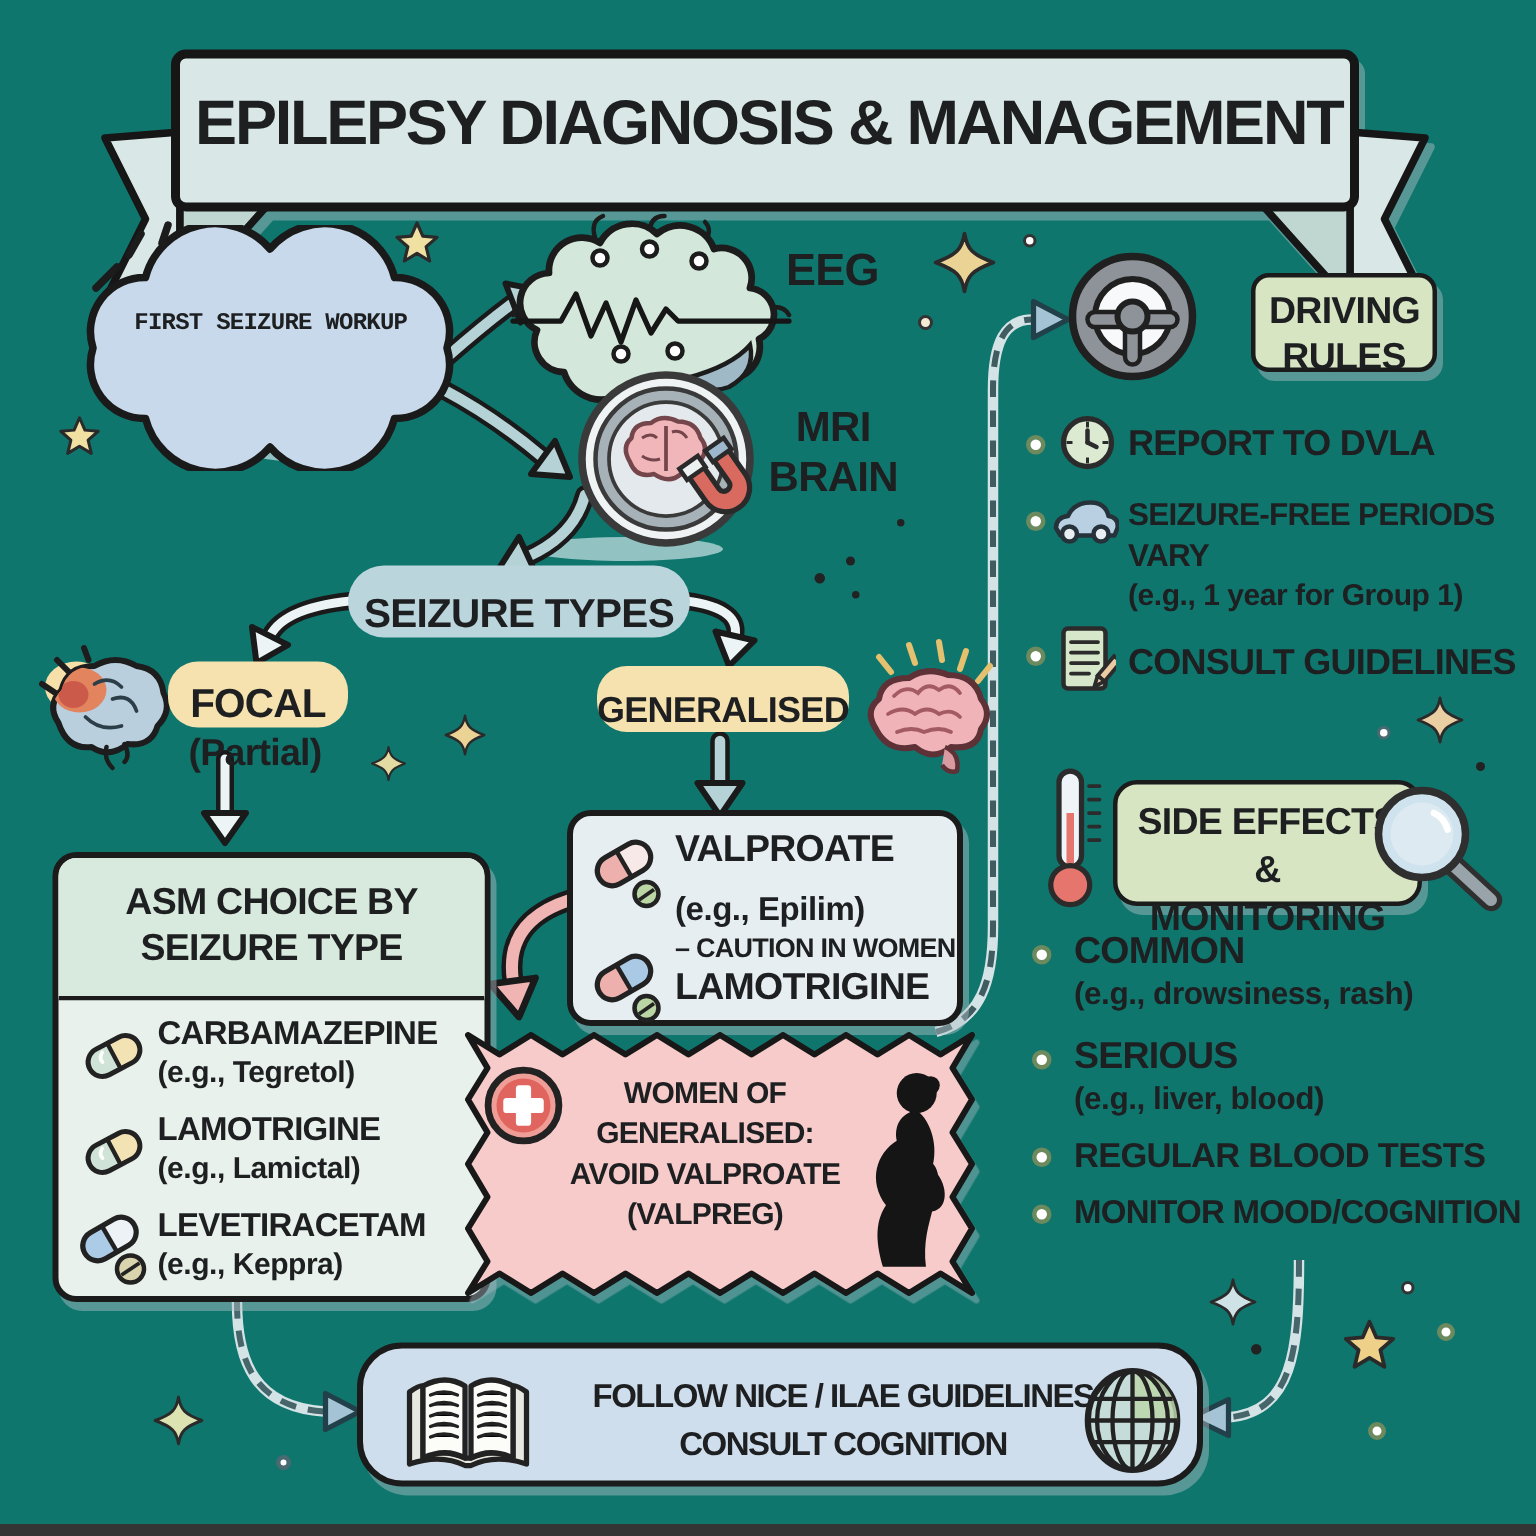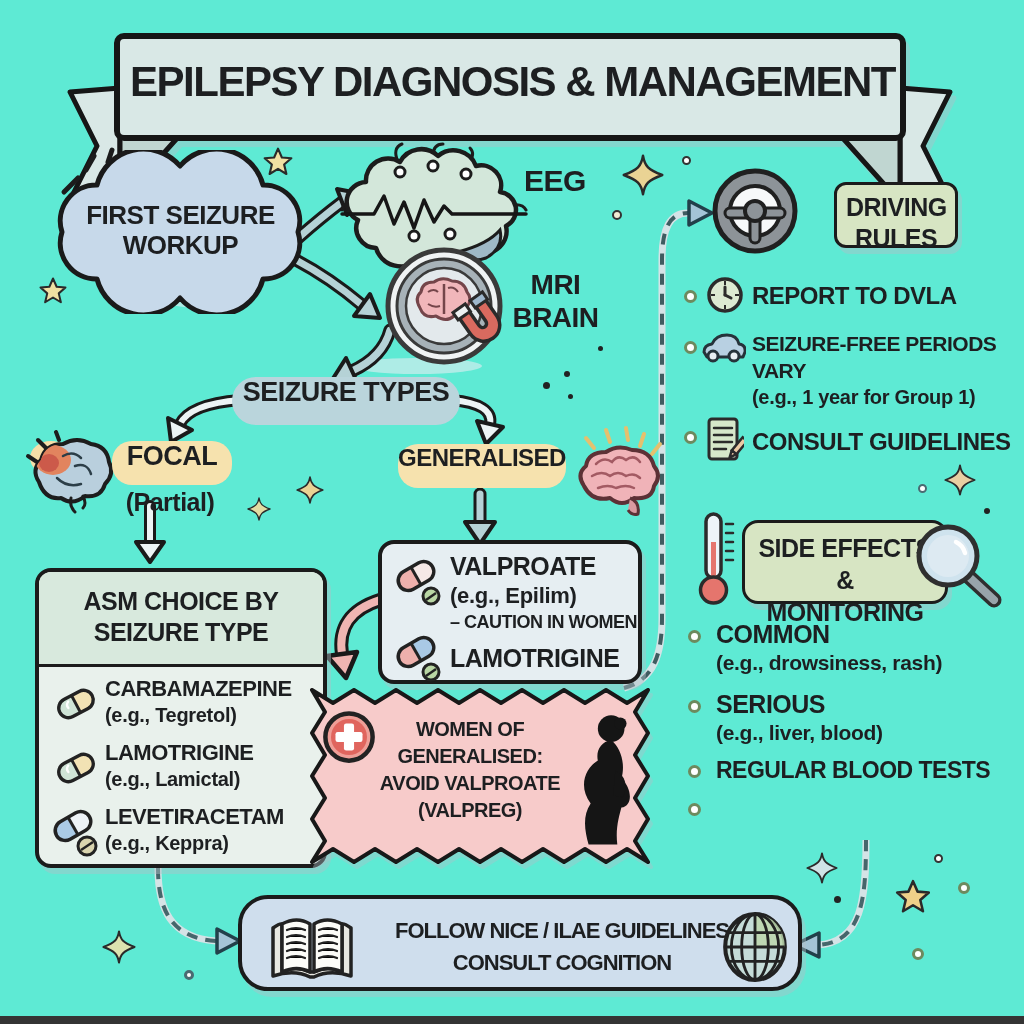--- a/index.html
+++ b/index.html
@@ -1,22 +1,22 @@
 <!DOCTYPE html>
 <html style="--banner-fill: #d9e8e6; --cloud-fill: #c7d9ea; --pill-blue: #bad5dc; --pill-yellow: #f6e2ae; --green-box: #d7e5c3; --mint-header: #d8e9dd; --mint-body: #e9f1ec; --blue-box: #e6eef2; --footer-box: #cfdeed; --warning-fill: #f7cbca; --arrow-teal: #b5d2d6; --arrow-pink: #f0b5b2;"><head>
 <meta charset="utf-8">
 <style>
   html,body{margin:0;padding:0;background:#ffffff;}
-  .canvas{position:relative;width:1024px;height:1024px;background:#5eead4;overflow:hidden;
+  .canvas{position:relative;width:1024px;height:1024px;background:#0f766e;overflow:hidden;
           font-family:"Liberation Sans","DejaVu Sans",sans-serif;font-weight:700;color:#1d1f21;letter-spacing:-0.5px;}
   .abs{position:absolute;}
   .ctr{text-align:center;}
   .shadowed{filter:drop-shadow(4px 6px 0 rgba(175,192,200,.45));}
   .box-shadow{box-shadow:4px 6px 0 rgba(175,192,200,.45);}
-  .pill{border-radius:24px;display:flex;align-items:flex-start;justify-content:center;}
+  .pill{border-radius:24px;display:flex;align-items:flex-end;justify-content:center;}
   .pill-blue{background:var(--pill-blue,#bad5dc);}
   .pill-yellow{background:var(--pill-yellow,#f6e2ae);border-radius:20px;}
   .greenbox{background:var(--green-box,#d7e5c3);border:3.5px solid #1b1b1b;border-radius:12px;}
   .outline-box{border:4px solid #1b1b1b;border-radius:16px;}
   .bullet{width:13px;height:13px;border-radius:50%;background:#fff;border:3px solid #6d8a5e;box-sizing:border-box;}
   .ex{letter-spacing:-0.3px;}
   .smudge{background:#d9ecef;border-radius:50%;opacity:.65;}
   svg{display:block;}
   .dot{border-radius:50%;}
 </style>
@@ -93,21 +93,21 @@
     <polygon points="845,66 895,70 868,124 895,178 845,180" fill="#d9e8e6" stroke="#161616" stroke-width="5" stroke-linejoin="round"></polygon>
     <polygon points="65,113 125,113 65,180" fill="#c0d6d1" stroke="#161616" stroke-width="5" stroke-linejoin="round"></polygon>
     <polygon points="845,113 785,113 845,180" fill="#c0d6d1" stroke="#161616" stroke-width="5" stroke-linejoin="round"></polygon>
     <rect x="62" y="14" width="786" height="102" rx="7" fill="#d9e8e6" stroke="#161616" stroke-width="6"></rect>
   </svg>
   <div class="abs ctr" style="left:125px;top:58px;width:775px;font-size:42px;letter-spacing:-1.5px;">EPILEPSY DIAGNOSIS &amp; MANAGEMENT</div>
 
   <svg class="abs" style="left:50px;top:150px;" width="260" height="164" viewBox="0 0 260 164">
     <path d="M248,82 A36,36 0 0 1 213,129 A48,48 0 0 1 130,148 A48,48 0 0 1 47,129 A36,36 0 0 1 12,82 A36,36 0 0 1 47,35 A48,48 0 0 1 130,16 A48,48 0 0 1 213,35 A36,36 0 0 1 248,82 Z" fill="#c7d9ea" stroke="#1a1a1a" stroke-width="5" stroke-linejoin="round"></path>
   </svg>
-  <div class="abs ctr" style="left:78px;top:200px;width:205px;font-size:26px;line-height:30px;">FIRST SEIZURE WORKUP</div>
+  <div class="abs ctr" style="left:78px;top:200px;width:205px;font-size:16px;line-height:30px;font-family:Liberation Mono, monospace;">FIRST SEIZURE WORKUP</div>
   <svg class="abs" style="left:56px;top:146px;" width="92" height="58" viewBox="0 0 92 58">
     <g stroke="#1c1c1c" stroke-width="5" stroke-linecap="round">
       <line x1="8" y1="46" x2="22" y2="32"></line>
         <line x1="30" y1="24" x2="38" y2="10"></line>
         <line x1="52" y1="16" x2="56" y2="4"></line>
     </g>
   </svg>
 
   <svg class="abs" style="left:338px;top:140px;" width="195" height="158" viewBox="0 0 195 158">
     <g stroke="#1c1c1c" fill="none" stroke-width="3" stroke-linecap="round">
@@ -249,21 +249,21 @@
         <path d="M24,10 H15 a10,10 0 0 0 0,20 H24 Z" fill="#eeb0ac"></path>
           <path d="M24,10 h9 a10,10 0 0 1 0,20 h-9 Z" fill="#f6e9e7"></path>
         <path d="M15,10 h18 a10,10 0 0 1 0,20 h-18 a10,10 0 0 1 0,-20 Z" fill="none" stroke="#222" stroke-width="3.5"></path>
         <line x1="24" y1="10" x2="24" y2="30" stroke="#222" stroke-width="3"></line>
       </g>
       <circle cx="39" cy="40" r="8" fill="#b9d6a4" stroke="#222" stroke-width="3"></circle>
       <line x1="34" y1="44" x2="44" y2="37" stroke="#222" stroke-width="2.5"></line>
     </svg>
     <div class="abs" style="left:68px;top:8px;">
       <div style="font-size:25px;">VALPROATE</div>
-      <div class="ex" style="font-size:22px;margin-top:2px;">(e.g., Epilim)</div>
+      <div class="ex" style="font-size:22px;margin-top:12px;">(e.g., Epilim)</div>
       <div style="font-size:18px;margin-top:3px;">– CAUTION IN WOMEN</div>
     </div>
     <svg class="abs" style="left:10px;top:88px;" width="54" height="52" viewBox="0 0 54 52">
       <g transform="rotate(-30 24 20)">
         <path d="M24,10 H15 a10,10 0 0 0 0,20 H24 Z" fill="#eeb0ac"></path>
           <path d="M24,10 h9 a10,10 0 0 1 0,20 h-9 Z" fill="#a9c9e5"></path>
         <path d="M15,10 h18 a10,10 0 0 1 0,20 h-18 a10,10 0 0 1 0,-20 Z" fill="none" stroke="#222" stroke-width="3.5"></path>
         <line x1="24" y1="10" x2="24" y2="30" stroke="#222" stroke-width="3"></line>
       </g>
       <circle cx="39" cy="40" r="8" fill="#b9d6a4" stroke="#222" stroke-width="3"></circle>
@@ -385,20 +385,21 @@
   <div class="abs ex" style="left:716px;top:651px;font-size:21px;">(e.g., drowsiness, rash)</div>
 
   <div class="abs bullet" style="left:688px;top:700px;"></div>
   <div class="abs" style="left:716px;top:690px;font-size:25px;">SERIOUS</div>
   <div class="abs ex" style="left:716px;top:721px;font-size:21px;">(e.g., liver, blood)</div>
 
   <div class="abs bullet" style="left:688px;top:765px;"></div>
   <div class="abs" style="left:716px;top:757px;font-size:23px;white-space:nowrap;">REGULAR BLOOD TESTS</div>
 
   <div class="abs bullet" style="left:688px;top:803px;"></div>
+  <div class="abs" style="left:716px;top:795px;font-size:22px;white-space:nowrap;">MONITOR MOOD/COGNITION</div>
 
   <div class="abs outline-box box-shadow" style="left:238px;top:895px;width:564px;height:96px;background:var(--footer-box,#cfdeed);border-radius:30px;box-sizing:border-box;">
     <svg class="abs" style="left:28px;top:13px;" width="84" height="70" viewBox="0 0 84 70">
       <path d="M3,16 Q10,11 12,12 L12,60 Q24,53 40,60 L44,60 Q60,53 72,60 L72,12 Q74,11 81,16 L81,64 Q60,57 44,65 L40,65 Q24,57 3,64 Z" fill="#e8e8e2" stroke="#222" stroke-width="3.5" stroke-linejoin="round"></path>
       <path d="M12,12 Q27,4 40,12 L40,60 Q27,53 12,60 Z" fill="#fcfcf8" stroke="#222" stroke-width="3.5" stroke-linejoin="round"></path>
       <path d="M72,12 Q57,4 44,12 L44,60 Q57,53 72,60 Z" fill="#fcfcf8" stroke="#222" stroke-width="3.5" stroke-linejoin="round"></path>
       <g stroke="#222" stroke-width="2.2" stroke-linecap="round">
         <path d="M17,18 q9,-4 18,0 M17,25 q9,-4 18,0 M17,32 q9,-4 18,0 M17,39 q9,-4 18,0 M17,46 q9,-4 18,0"></path>
         <path d="M49,18 q9,-4 18,0 M49,25 q9,-4 18,0 M49,32 q9,-4 18,0 M49,39 q9,-4 18,0 M49,46 q9,-4 18,0"></path>
       </g>

